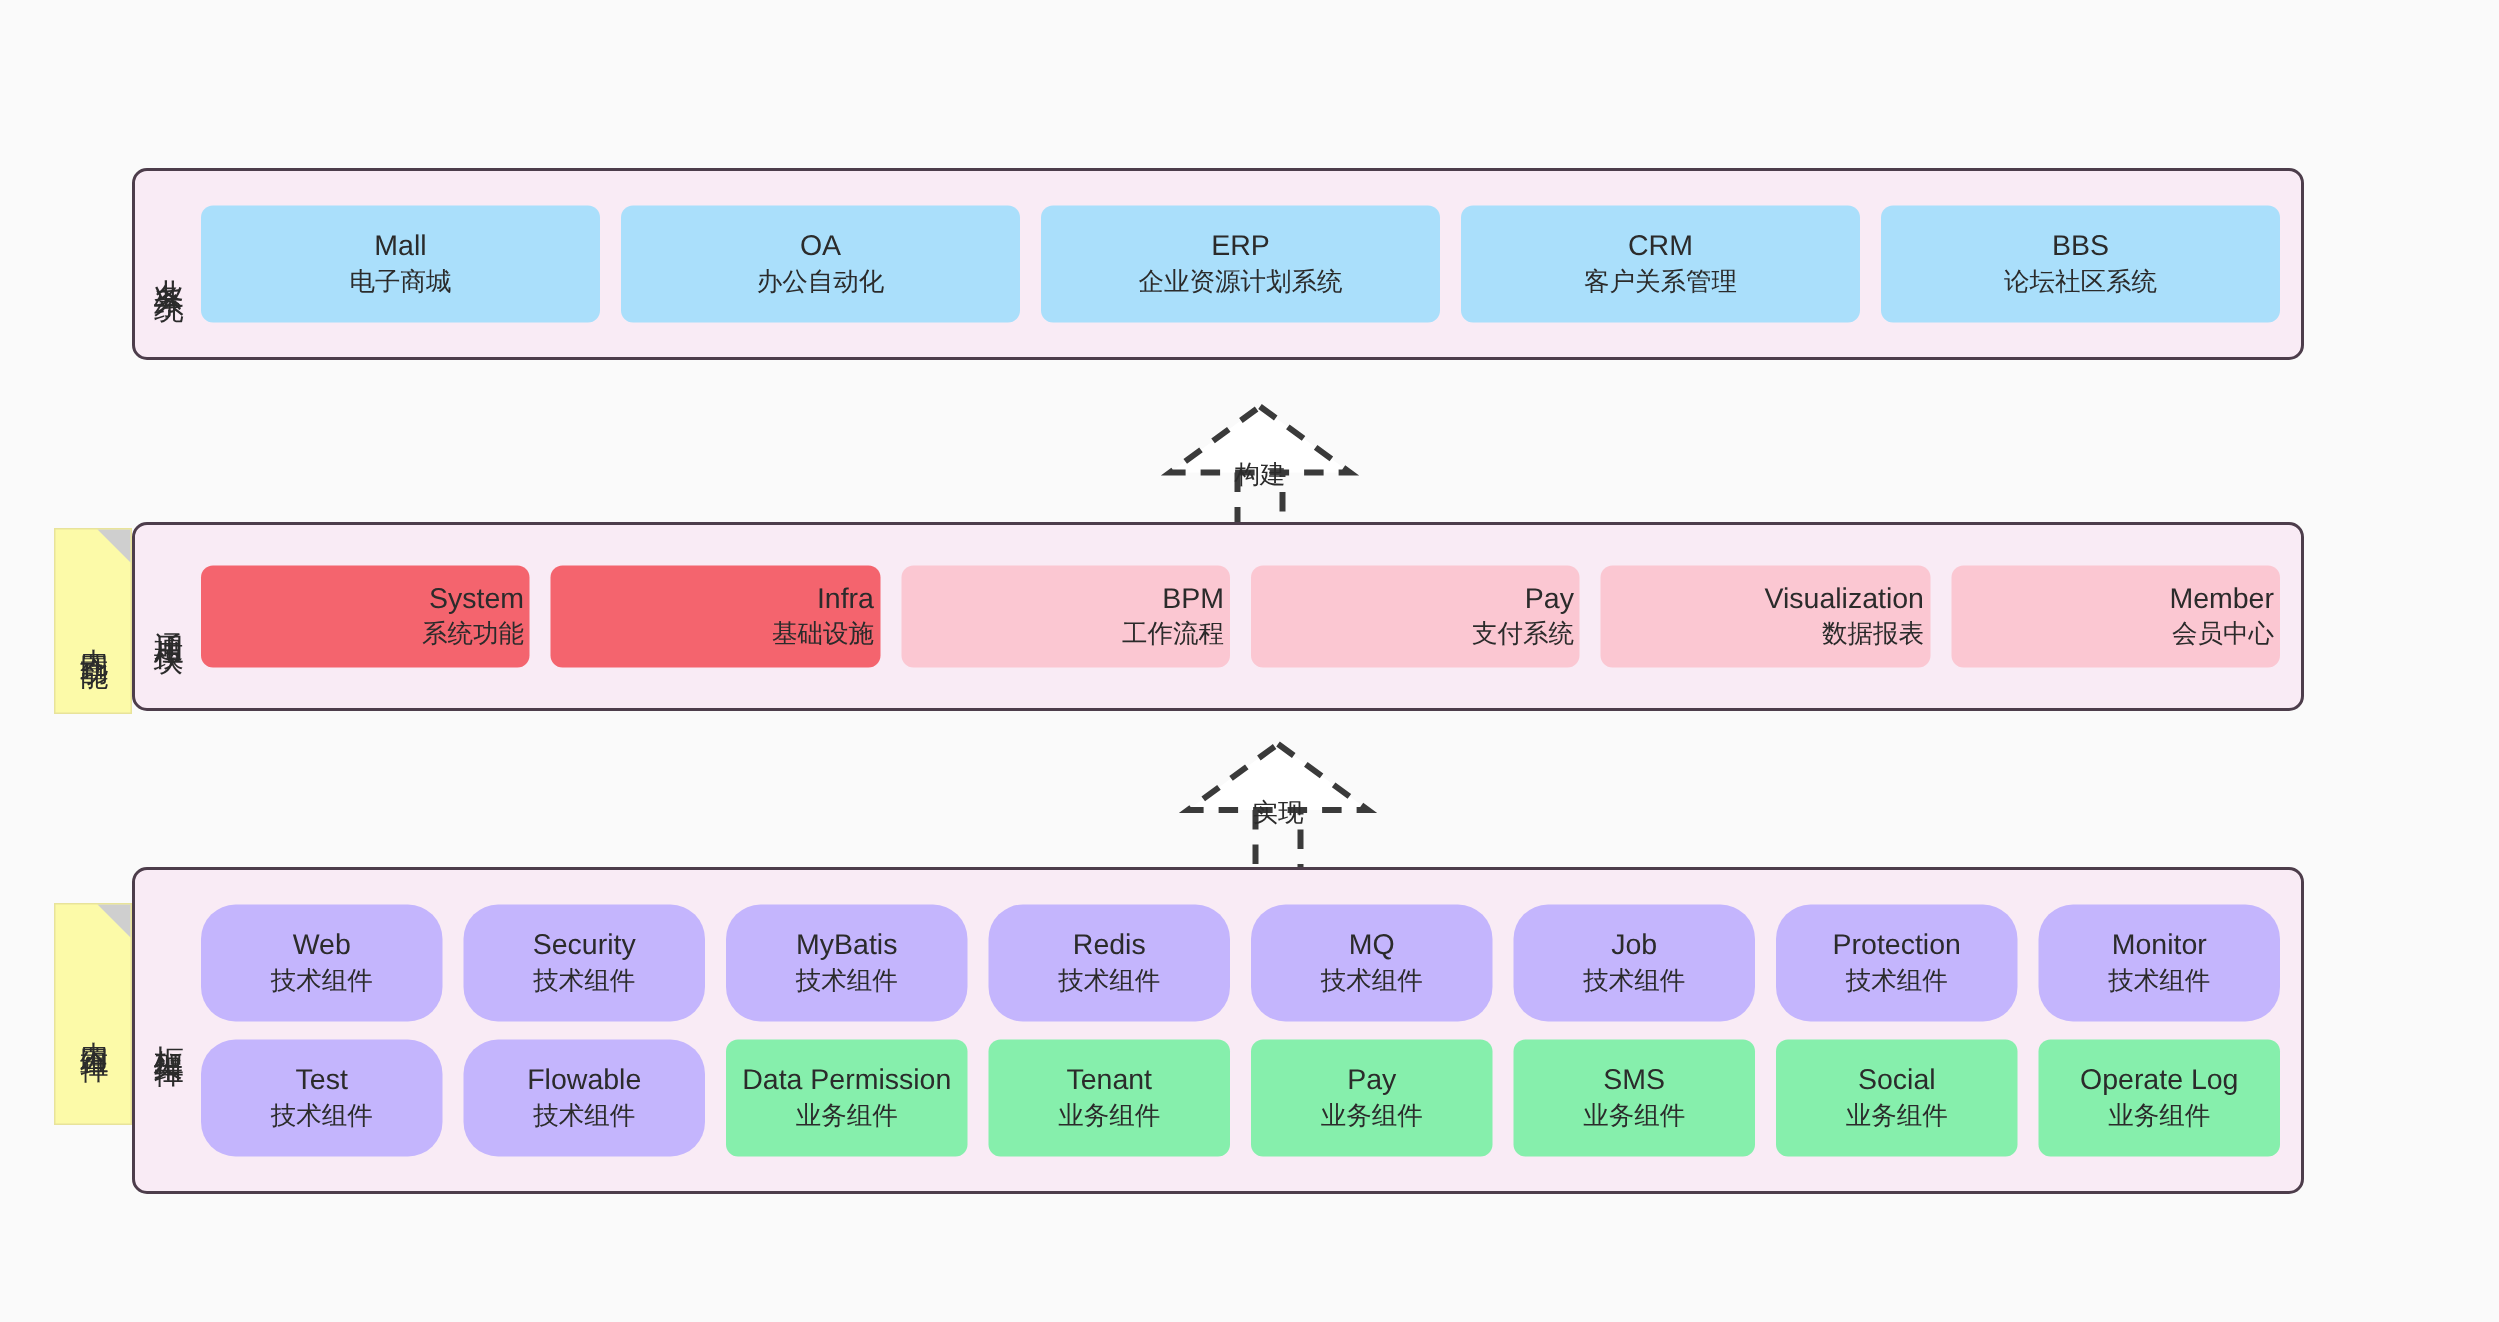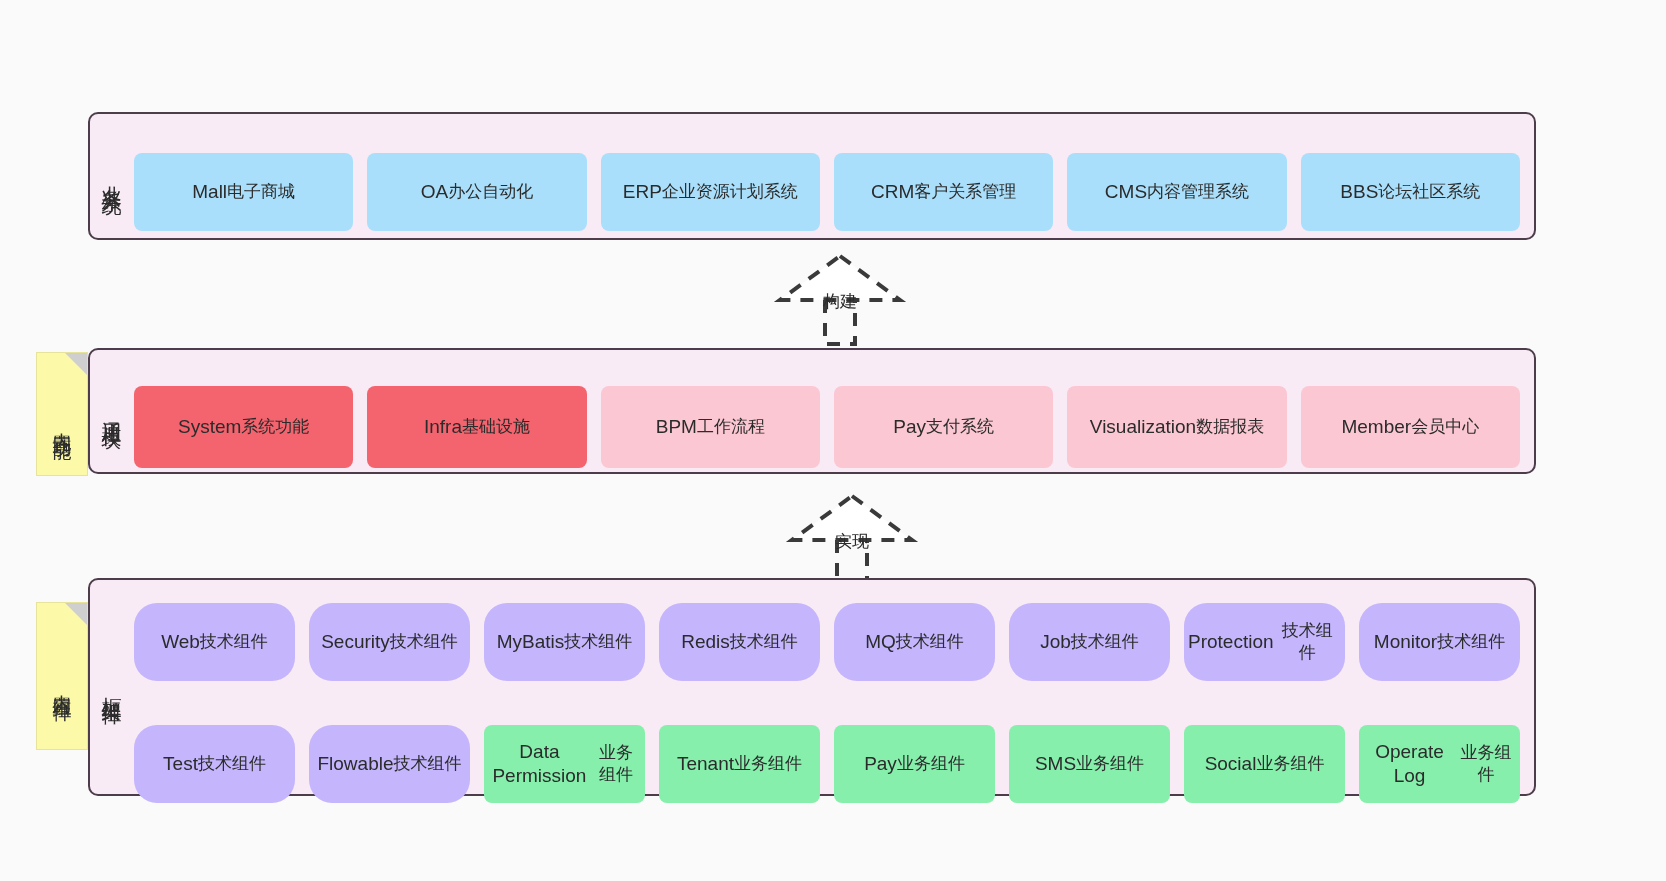--- a/index.html
+++ b/index.html
@@ -88,45 +88,45 @@
   .row {
     display: flex;
     gap: 14px;
   }
 
   
   .card {
     flex: 1 1 0;
     border-radius: 8px;
     display: flex;
+    flex-direction: column;
     align-items: center;
     justify-content: center;
     text-align: center;
     box-sizing: border-box;
     padding: 6px 4px;
     line-height: 1.28;
-    margin-top: 32px;
   }
   .card .card-title {
     font-size: 19px;
     color: #2b2b2b;
   }
   .card .card-sub {
     font-size: 17px;
     color: #2b2b2b;
   }
 
   .card.blue      { background: #aadffb; }
   .card.red       { background: #f4646e; }
   .card.pinklight { background: #fbc7d2; }
   .card.green     { background: #c4b5fd; border-radius: 23px; }
   .card.greenlight{ background: #86efac; }
 
   .h-business  { height: 78px; }
-  .h-module    { height: 82px; }
+  .h-module    { height: 68px; align-items: flex-end; }
   .h-framework { height: 78px; }
 
   
   .realize {
     position: absolute;
     width: 160px;
     height: 96px;
   }
   .realize svg { display: block; }
   .realize .arrow-label {
@@ -162,32 +162,28 @@
           </div>
           <div class="card blue h-business">
             <div class="card-title">ERP</div>
             <div class="card-sub">企业资源计划系统</div>
           </div>
           <div class="card blue h-business">
             <div class="card-title">CRM</div>
             <div class="card-sub">客户关系管理</div>
           </div>
           <div class="card blue h-business">
-            <div class="card-title">CMS</div>
-            <div class="card-sub">内容管理系统</div>
-          </div>
-          <div class="card blue h-business">
             <div class="card-title">BBS</div>
             <div class="card-sub">论坛社区系统</div>
           </div>
         </div>
     </div>
   </div>
 
-  <div class="realize" style="left:760px; top:250px;text-decoration:underline;">
+  <div class="realize" style="left:760px; top:265px;text-decoration:underline;">
     <svg width="160" height="96" viewBox="0 0 160 96">
       <path d="M 80 6 L 140 50 L 20 50 Z" fill="#ffffff" stroke="#3a3a3a" stroke-width="4" stroke-dasharray="13 10" stroke-linecap="butt"></path>
       <path d="M 65 50 L 65 94 L 95 94 L 95 50" fill="none" stroke="#3a3a3a" stroke-width="4" stroke-dasharray="13 10"></path>
     </svg>
     <div class="arrow-label">构建</div>
   </div>
 
   <div class="sticky-note" style="left:36px; top:352px; height:124px;">
     <div class="fold"></div>
     <div class="note-text">内置功能</div>

